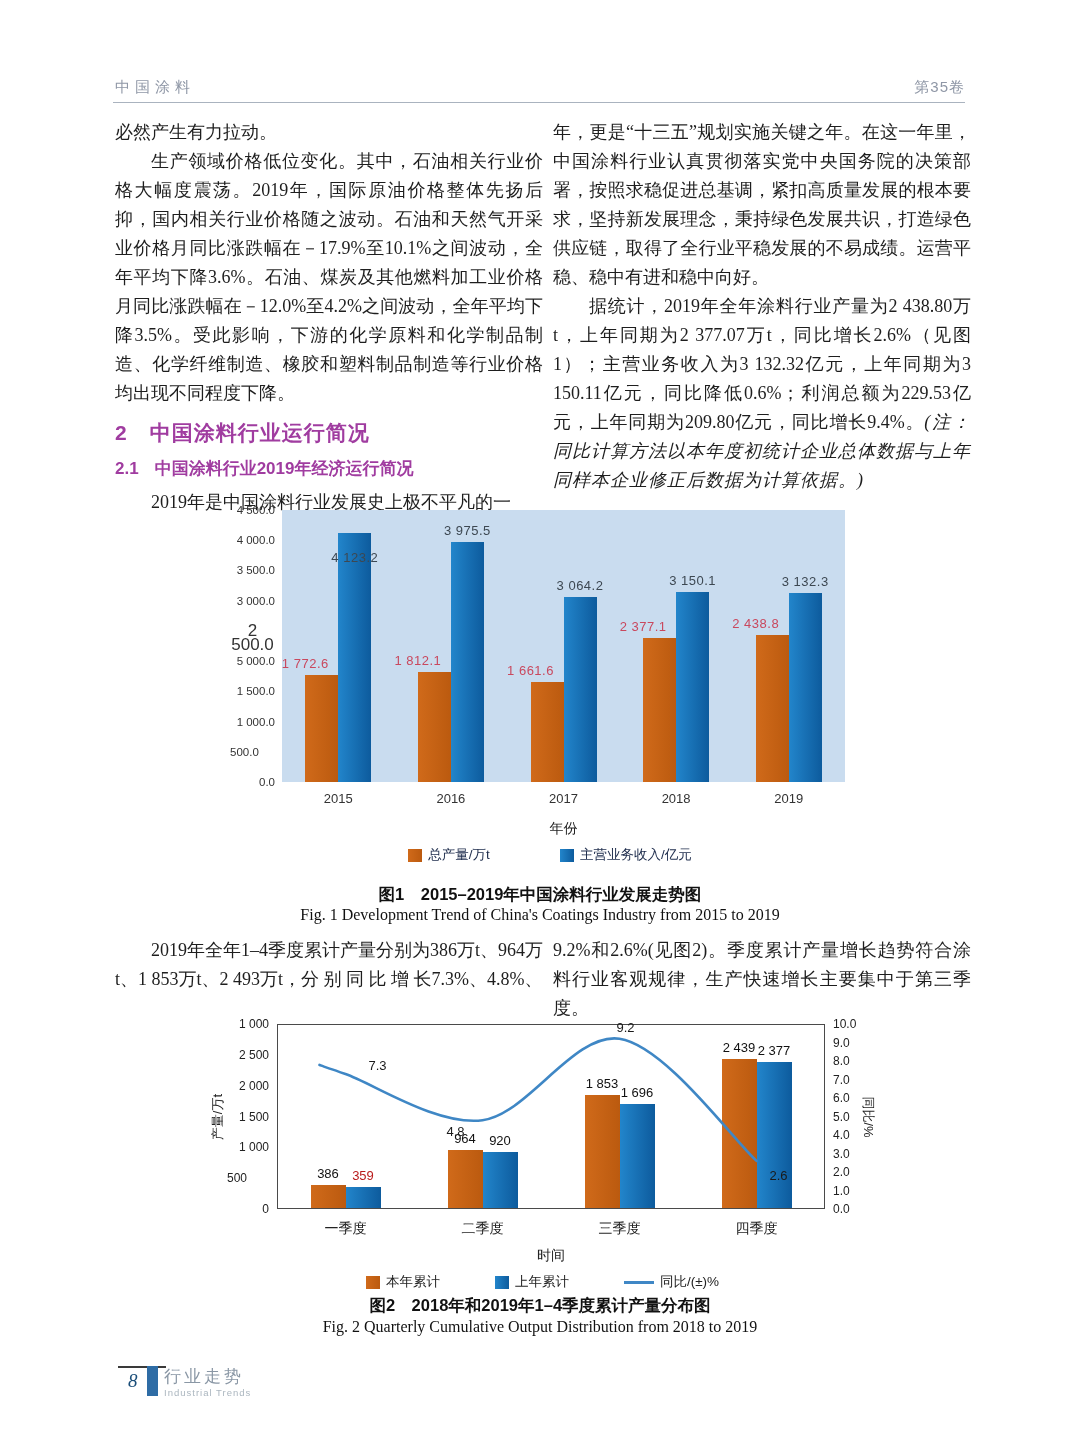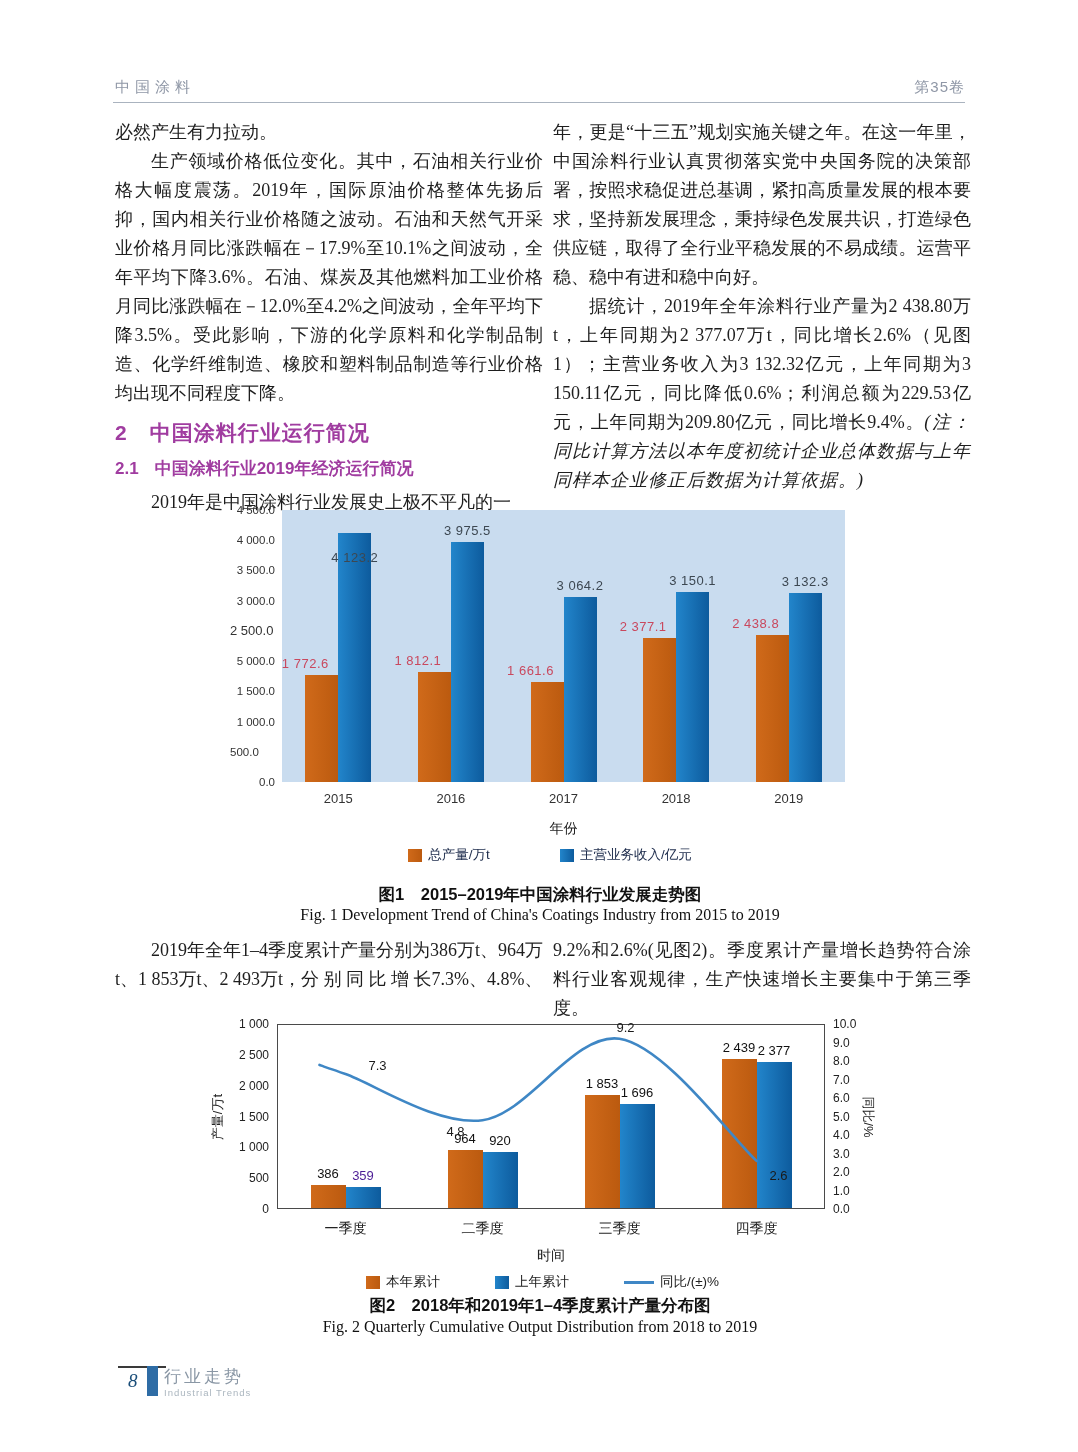--- a/index.html
+++ b/index.html
@@ -51,21 +51,21 @@
     <div class="body-text">年，更是“十三五”规划实施关键之年。在这一年里，中国涂料行业认真贯彻落实党中央国务院的决策部署，按照求稳促进总基调，紧扣高质量发展的根本要求，坚持新发展理念，秉持绿色发展共识，打造绿色供应链，取得了全行业平稳发展的不易成绩。运营平稳、稳中有进和稳中向好。</div>
     <div class="body-text indent"><span>据统计，2019年全年涂料行业产量为2 438.80万t，上年同期为2 377.07万t，同比增长2.6%（见图1）；主营业务收入为3 132.32亿元，上年同期为3 150.11亿元，同比降低0.6%；利润总额为229.53亿元，上年同期为209.80亿元，同比增长9.4%。</span><span class="note">(注：同比计算方法以本年度初统计企业总体数据与上年同样本企业修正后数据为计算依据。)</span></div>
   </div>
 
   <div class="abs chart" style="left:230px;top:503px;width:640px;height:378px;">
       <div style="position: absolute; left: 52px; top: 7px; width: 563px; height: 272px; background: rgb(201, 220, 239);"></div>
       <div style="position: absolute; left: 0px; top: 0px; width: 45px; text-align: right; font-size: 11.5px; color: rgb(51, 51, 51); height: 14px; line-height: 14px;">4 500.0</div>
       <div style="position: absolute; left: 0px; top: 30.2222px; width: 45px; text-align: right; font-size: 11.5px; color: rgb(51, 51, 51); height: 14px; line-height: 14px;">4 000.0</div>
       <div style="position: absolute; left: 0px; top: 60.4444px; width: 45px; text-align: right; font-size: 11.5px; color: rgb(51, 51, 51); height: 14px; line-height: 14px;">3 500.0</div>
       <div style="position: absolute; left: 0px; top: 90.6667px; width: 45px; text-align: right; font-size: 11.5px; color: rgb(51, 51, 51); height: 14px; line-height: 14px;">3 000.0</div>
-      <div style="position: absolute; left: 0px; top: 120.889px; width: 45px; text-align: left; font-size: 13px; color: rgb(51, 51, 51); height: 14px; line-height: 14px;">2 500.0</div>
+      <div style="position: absolute; left: 0px; top: 120.889px; width: 45px; text-align: center; font-size: 17px; color: rgb(51, 51, 51); height: 14px; line-height: 14px;">2 500.0</div>
       <div style="position: absolute; left: 0px; top: 151.111px; width: 45px; text-align: right; font-size: 11.5px; color: rgb(51, 51, 51); height: 14px; line-height: 14px;">5 000.0</div>
       <div style="position: absolute; left: 0px; top: 181.333px; width: 45px; text-align: right; font-size: 11.5px; color: rgb(51, 51, 51); height: 14px; line-height: 14px;">1 500.0</div>
       <div style="position: absolute; left: 0px; top: 211.556px; width: 45px; text-align: right; font-size: 11.5px; color: rgb(51, 51, 51); height: 14px; line-height: 14px;">1 000.0</div>
       <div style="position: absolute; left: 0px; top: 241.778px; width: 45px; text-align: left; font-size: 11.5px; color: rgb(51, 51, 51); height: 14px; line-height: 14px;">500.0</div>
       <div style="position: absolute; left: 0px; top: 272px; width: 45px; text-align: right; font-size: 11.5px; color: rgb(51, 51, 51); height: 14px; line-height: 14px;">0.0</div>
       <div style="position: absolute; left: 27.3px; top: 152.856px; width: 96px; text-align: center; font-size: 13px; color: rgb(201, 72, 94); z-index: 1; letter-spacing: 0.5px;">1 772.6</div>
       <div style="position: absolute; left: 75.3px; top: 171.856px; width: 33px; height: 107.144px; background: linear-gradient(90deg, rgb(208, 106, 26), rgb(187, 90, 15)); z-index: 2;"></div>
       <div style="position: absolute; left: 108.3px; top: 29.7755px; width: 33px; height: 249.225px; background: linear-gradient(90deg, rgb(34, 133, 203), rgb(13, 91, 157)); z-index: 2;"></div>
       <div style="position: absolute; left: 76.8px; top: 10.7755px; width: 96px; text-align: center; font-size: 13px; color: rgb(61, 72, 82); z-index: 3; letter-spacing: 0.5px; margin-top: 36px;">4 123.2</div>
       <div style="position: absolute; left: 58.3px; top: 288px; width: 100px; text-align: center; font-size: 13px; color: rgb(51, 51, 51);">2015</div>
@@ -108,39 +108,39 @@
   <div class="abs body-text indent" style="left:115px;top:936px;width:428px;">2019年全年1–4季度累计产量分别为386万t、964万t、1 853万t、2 493万t，分 别 同 比 增 长7.3%、4.8%、</div>
   <div class="abs body-text" style="left:553px;top:936px;width:418px;">9.2%和2.6%(见图2)。季度累计产量增长趋势符合涂料行业客观规律，生产快速增长主要集中于第三季度。</div>
 
   <div class="abs chart" style="left:205px;top:1012px;width:675px;height:280px;">
       <div style="position: absolute; left: 72px; top: 12px; width: 548px; height: 185px; background: rgb(255, 255, 255); border: 1px solid rgb(74, 74, 74); box-sizing: border-box;"></div>
       <div style="position: absolute; left: 0px; top: 5px; width: 64px; text-align: right; font-size: 12px; color: rgb(34, 34, 34); height: 14px; line-height: 14px;">1 000</div>
       <div style="position: absolute; left: 0px; top: 35.8333px; width: 64px; text-align: right; font-size: 12px; color: rgb(34, 34, 34); height: 14px; line-height: 14px;">2 500</div>
       <div style="position: absolute; left: 0px; top: 66.6667px; width: 64px; text-align: right; font-size: 12px; color: rgb(34, 34, 34); height: 14px; line-height: 14px;">2 000</div>
       <div style="position: absolute; left: 0px; top: 97.5px; width: 64px; text-align: right; font-size: 12px; color: rgb(34, 34, 34); height: 14px; line-height: 14px;">1 500</div>
       <div style="position: absolute; left: 0px; top: 128.333px; width: 64px; text-align: right; font-size: 12px; color: rgb(34, 34, 34); height: 14px; line-height: 14px;">1 000</div>
-      <div style="position: absolute; left: 0px; top: 159.167px; width: 64px; text-align: right; font-size: 12px; color: rgb(34, 34, 34); height: 14px; line-height: 14px;">500</div>
+      <div style="position: absolute; left: 0px; top: 159.167px; width: 64px; text-align: center; font-size: 12px; color: rgb(34, 34, 34); height: 14px; line-height: 14px;">500</div>
       <div style="position: absolute; left: 0px; top: 190px; width: 64px; text-align: right; font-size: 12px; color: rgb(34, 34, 34); height: 14px; line-height: 14px;">0</div>
       <div style="position: absolute; left: 628px; top: 5px; width: 34px; text-align: left; font-size: 12px; color: rgb(34, 34, 34); height: 14px; line-height: 14px;">10.0</div>
       <div style="position: absolute; left: 628px; top: 23.5px; width: 34px; text-align: left; font-size: 12px; color: rgb(34, 34, 34); height: 14px; line-height: 14px;">9.0</div>
       <div style="position: absolute; left: 628px; top: 42px; width: 34px; text-align: left; font-size: 12px; color: rgb(34, 34, 34); height: 14px; line-height: 14px;">8.0</div>
       <div style="position: absolute; left: 628px; top: 60.5px; width: 34px; text-align: left; font-size: 12px; color: rgb(34, 34, 34); height: 14px; line-height: 14px;">7.0</div>
       <div style="position: absolute; left: 628px; top: 79px; width: 34px; text-align: left; font-size: 12px; color: rgb(34, 34, 34); height: 14px; line-height: 14px;">6.0</div>
       <div style="position: absolute; left: 628px; top: 97.5px; width: 34px; text-align: left; font-size: 12px; color: rgb(34, 34, 34); height: 14px; line-height: 14px;">5.0</div>
       <div style="position: absolute; left: 628px; top: 116px; width: 34px; text-align: left; font-size: 12px; color: rgb(34, 34, 34); height: 14px; line-height: 14px;">4.0</div>
       <div style="position: absolute; left: 628px; top: 134.5px; width: 34px; text-align: left; font-size: 12px; color: rgb(34, 34, 34); height: 14px; line-height: 14px;">3.0</div>
       <div style="position: absolute; left: 628px; top: 153px; width: 34px; text-align: left; font-size: 12px; color: rgb(34, 34, 34); height: 14px; line-height: 14px;">2.0</div>
       <div style="position: absolute; left: 628px; top: 171.5px; width: 34px; text-align: left; font-size: 12px; color: rgb(34, 34, 34); height: 14px; line-height: 14px;">1.0</div>
       <div style="position: absolute; left: 628px; top: 190px; width: 34px; text-align: left; font-size: 12px; color: rgb(34, 34, 34); height: 14px; line-height: 14px;">0.0</div>
       <div style="position: absolute; left: -46px; top: 94.5px; width: 120px; height: 20px; text-align: center; font-size: 13px; color: rgb(34, 34, 34); transform: rotate(-90deg);">产量/万t</div>
       <div style="position: absolute; left: 602px; top: 94.5px; width: 120px; height: 20px; text-align: center; font-size: 13px; color: rgb(34, 34, 34); transform: rotate(90deg);">同比/%</div>
       <div style="position: absolute; left: 105.5px; top: 173.197px; width: 35px; height: 22.8033px; background: linear-gradient(90deg, rgb(208, 106, 26), rgb(187, 90, 15)); z-index: 2;"></div>
       <div style="position: absolute; left: 140.5px; top: 174.862px; width: 35px; height: 21.1383px; background: linear-gradient(90deg, rgb(34, 133, 203), rgb(13, 91, 157)); z-index: 2;"></div>
       <div style="position: absolute; left: 78px; top: 154.197px; width: 90px; text-align: center; font-size: 13px; color: rgb(17, 17, 17); z-index: 3;">386</div>
-      <div style="position: absolute; left: 113px; top: 155.862px; width: 90px; text-align: center; font-size: 13px; color: #4c1d95; z-index: 3;">359</div>
+      <div style="position: absolute; left: 113px; top: 155.862px; width: 90px; text-align: center; font-size: 13px; color: #b91c1c; z-index: 3;">359</div>
       <div style="position: absolute; left: 85.5px; top: 208px; width: 110px; text-align: center; font-size: 14px; color: rgb(34, 34, 34);">一季度</div>
       <div style="position: absolute; left: 242.5px; top: 137.553px; width: 35px; height: 58.4467px; background: linear-gradient(90deg, rgb(208, 106, 26), rgb(187, 90, 15)); z-index: 2;"></div>
       <div style="position: absolute; left: 277.5px; top: 140.267px; width: 35px; height: 55.7333px; background: linear-gradient(90deg, rgb(34, 133, 203), rgb(13, 91, 157)); z-index: 2;"></div>
       <div style="position: absolute; left: 215px; top: 118.553px; width: 90px; text-align: center; font-size: 13px; color: rgb(17, 17, 17); z-index: 3;">964</div>
       <div style="position: absolute; left: 250px; top: 121.267px; width: 90px; text-align: center; font-size: 13px; color: rgb(17, 17, 17); z-index: 3;">920</div>
       <div style="position: absolute; left: 222.5px; top: 208px; width: 110px; text-align: center; font-size: 14px; color: rgb(34, 34, 34);">二季度</div>
       <div style="position: absolute; left: 379.5px; top: 82.7317px; width: 35px; height: 113.268px; background: linear-gradient(90deg, rgb(208, 106, 26), rgb(187, 90, 15)); z-index: 2;"></div>
       <div style="position: absolute; left: 414.5px; top: 92.4133px; width: 35px; height: 103.587px; background: linear-gradient(90deg, rgb(34, 133, 203), rgb(13, 91, 157)); z-index: 2;"></div>
       <div style="position: absolute; left: 352px; top: 63.7317px; width: 90px; text-align: center; font-size: 13px; color: rgb(17, 17, 17); z-index: 3;">1 853</div>
       <div style="position: absolute; left: 387px; top: 73.4133px; width: 90px; text-align: center; font-size: 13px; color: rgb(17, 17, 17); z-index: 3;">1 696</div>

